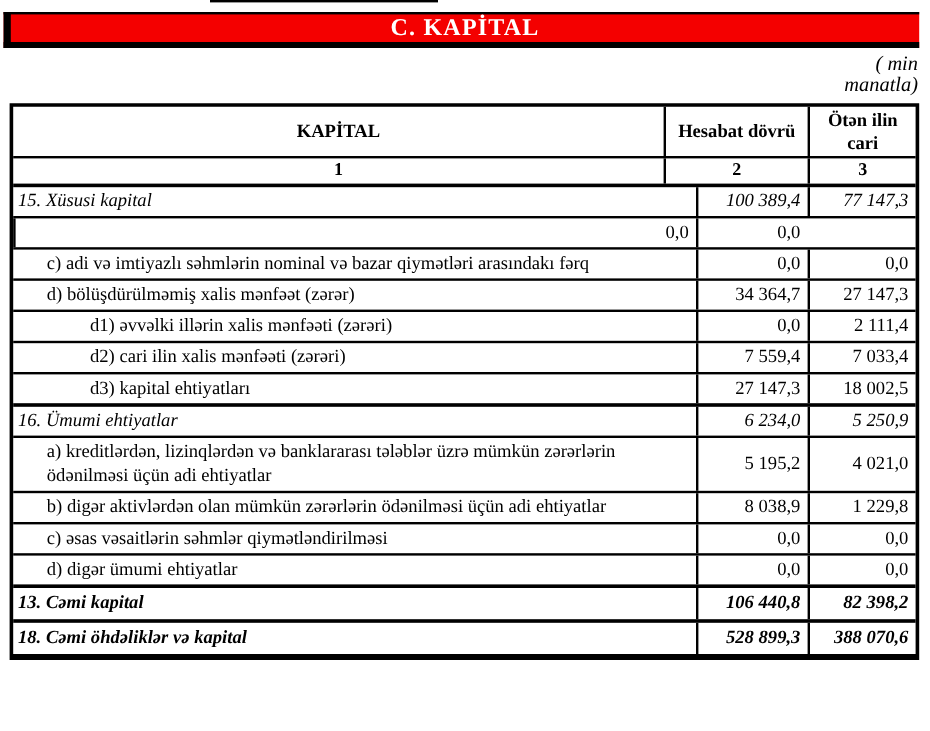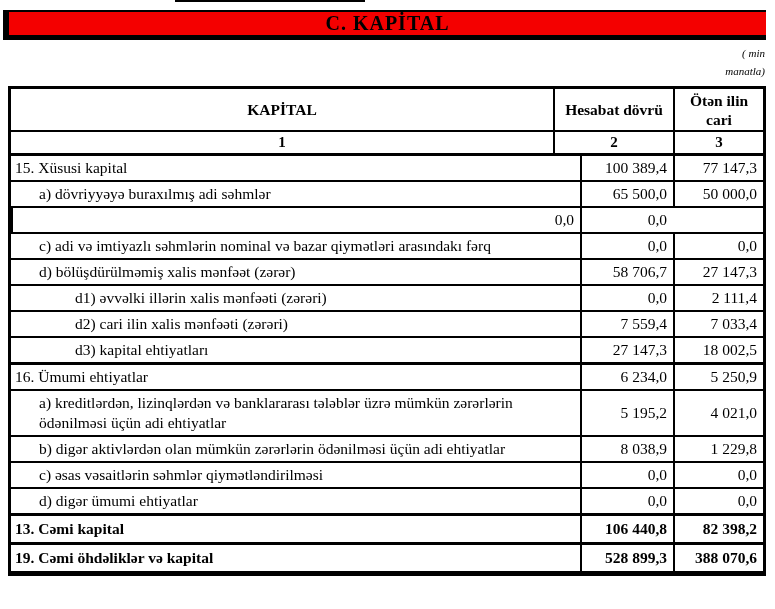--- a/index.html
+++ b/index.html
@@ -9,39 +9,39 @@
   }
   .artifact-line { position:absolute; top:0; left:175px; width:190px; height:2px; background:#000; }
 
   .title-bar {
     position:absolute; top:10px; left:3px; width:763px; box-sizing:border-box;
     height:30px; background:#f40000;
     border-top:2px solid #000; border-bottom:5px solid #000; border-left:6px solid #000;
     display:flex; align-items:center; justify-content:center;
   }
   .title-bar .title {
-    color:#000000; font-weight:bold; font-size:20px; letter-spacing:1px; line-height:1;
+    color:#ffffff; font-weight:bold; font-size:20px; letter-spacing:1px; line-height:1;
     padding-bottom:1px;
   }
 
   .unit-note {
     position:absolute; top:44px; right:10px; text-align:right;
-    font-style:italic; font-size:11px; line-height:18px;
+    font-style:italic; font-size:17px; line-height:18px;
   }
 
   .capital-table {
     position:absolute; top:86px; left:8px; width:758px; box-sizing:border-box;
     border:3px solid #000; border-bottom:5px solid #000;
     font-size:15.5px;
   }
   .t-row { display:grid; border-top:2px solid #000; }
   .t-row.head, .t-row.nums { grid-template-columns:1fr 120px 90px; }
   .t-row.body { grid-template-columns:1fr 93px 90px; }
   .t-row.head { border-top:none; }
-  .t-row.thick { border-top-width:3px; }
+  .t-row.thick { border-top-width:3px;font-style:italic; }
   .t-row.bold { font-weight:bold; }
   .c2, .c3 { border-left:2px solid #000; }
 
   .hc {
     display:flex; align-items:center; justify-content:center; text-align:center;
     font-weight:bold; line-height:19px; min-height:41px; padding:0 2px; box-sizing:border-box;
   }
   .t-row.nums .hc { min-height:21px; font-size:15px; }
 
   .label-cell {
@@ -83,40 +83,35 @@
     <div class="hc c2">2</div>
     <div class="hc c3">3</div>
   </div>
 
   <div class="t-row body thick">
     <div class="label-cell">15. Xüsusi kapital</div>
     <div class="val-cell c2">100 389,4</div>
     <div class="val-cell c3">77 147,3</div>
   </div>
 
-  <div class="t-row body">
-    <div class="label-cell ind1">a) dövriyyəyə buraxılmış adi səhmlər</div>
-    <div class="val-cell c2">65 500,0</div>
-    <div class="val-cell c3">50 000,0</div>
-  </div>
 
   <div class="t-row body">
     <div class="val-cell c2">0,0</div>
     <div class="val-cell c3">0,0</div>
   </div>
 
   <div class="t-row body">
     <div class="label-cell ind1">c) adi və imtiyazlı səhmlərin nominal və bazar qiymətləri arasındakı fərq</div>
     <div class="val-cell c2">0,0</div>
     <div class="val-cell c3">0,0</div>
   </div>
 
   <div class="t-row body">
     <div class="label-cell ind1">d) bölüşdürülməmiş xalis mənfəət (zərər)</div>
-    <div class="val-cell c2">58 706,7</div>
+    <div class="val-cell c2">34 364,7</div>
     <div class="val-cell c3">27 147,3</div>
   </div>
 
   <div class="t-row body">
     <div class="label-cell ind2">d1) əvvəlki illərin xalis mənfəəti (zərəri)</div>
     <div class="val-cell c2">0,0</div>
     <div class="val-cell c3">2 111,4</div>
   </div>
 
   <div class="t-row body">
@@ -161,18 +156,18 @@
     <div class="val-cell c3">0,0</div>
   </div>
 
   <div class="t-row body thick bold">
     <div class="label-cell">13. Cəmi kapital</div>
     <div class="val-cell c2">106 440,8</div>
     <div class="val-cell c3">82 398,2</div>
   </div>
 
   <div class="t-row body thick bold">
-    <div class="label-cell">19. Cəmi öhdəliklər və kapital</div>
+    <div class="label-cell">18. Cəmi öhdəliklər və kapital</div>
     <div class="val-cell c2">528 899,3</div>
     <div class="val-cell c3">388 070,6</div>
   </div>
 
 </div>
 
 </body></html>

